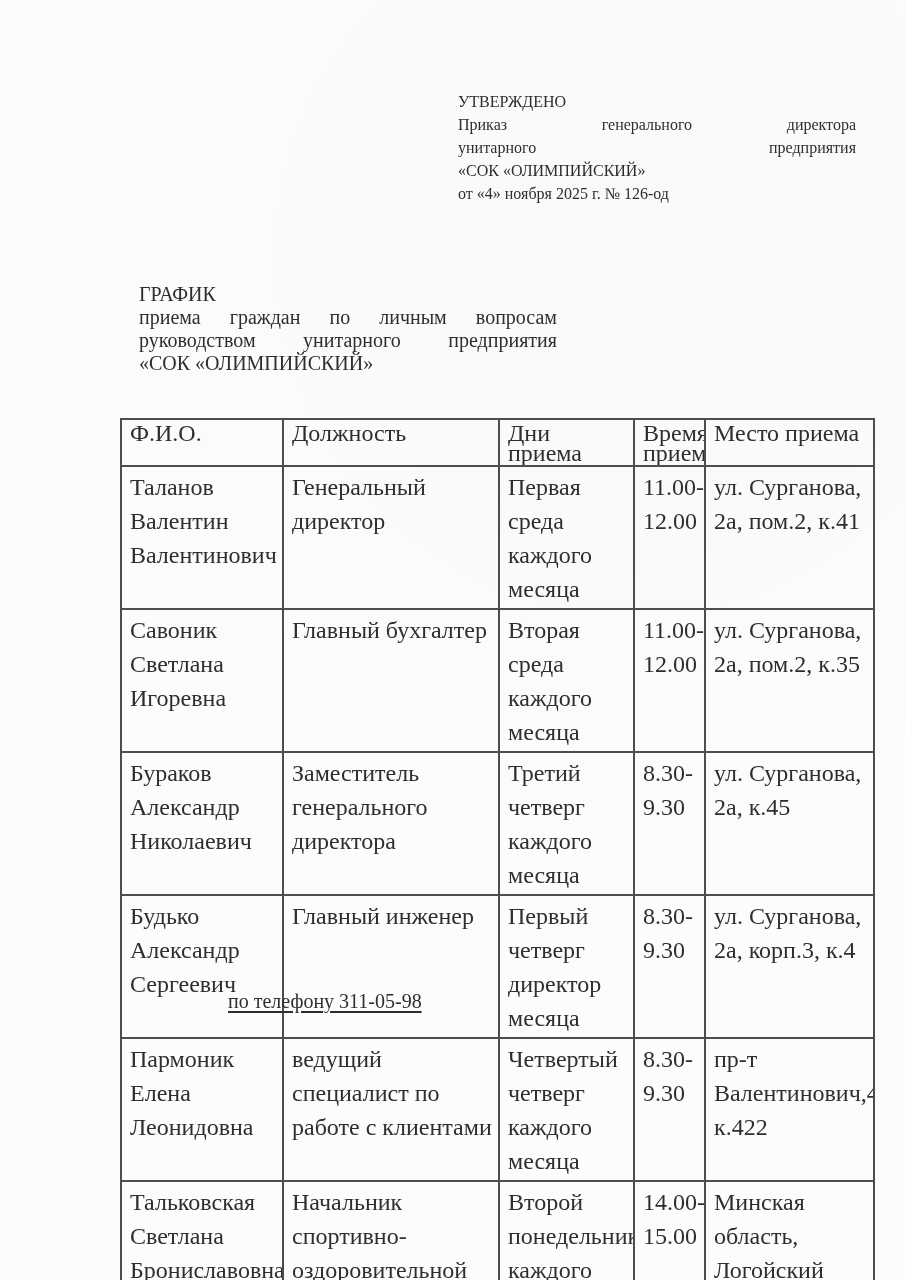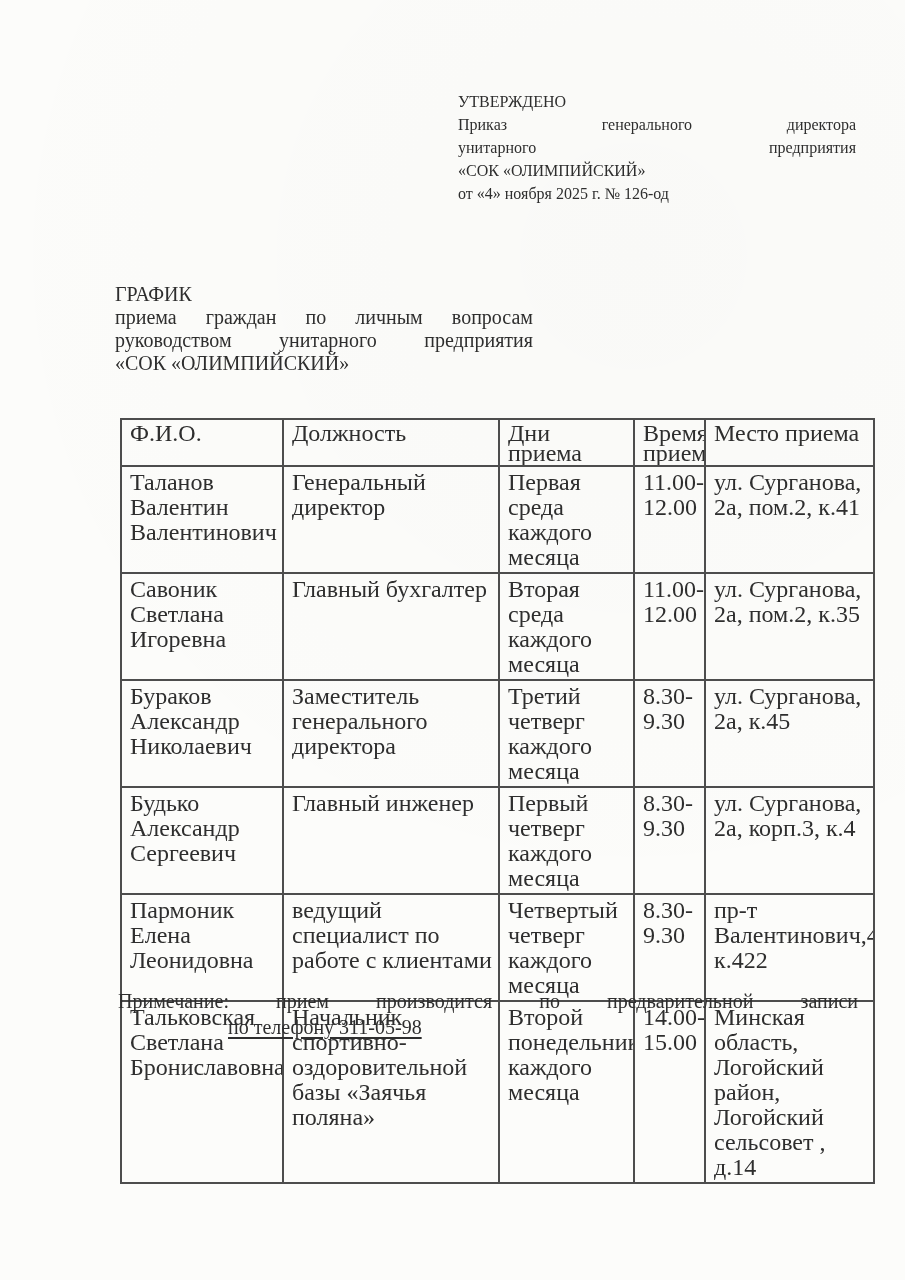--- a/index.html
+++ b/index.html
@@ -27,21 +27,21 @@
     position: absolute;
     left: 458px;
     top: 90px;
     width: 398px;
     font-size: 16px;
     line-height: 23px;
   }
   
   .title-block {
     position: absolute;
-    left: 115px;
+    left: 139px;
     top: 283px;
     width: 418px;
     font-size: 20px;
     line-height: 23px;
   }
   .jline {
     text-align: justify;
     text-align-last: justify;
   }
   
@@ -58,21 +58,21 @@
   table.sched th, table.sched td {
     border: 2px solid #4d4d4d;
     vertical-align: top;
     padding: 3px 6px 2px 8px;
     font-weight: normal;
     text-align: left;
     overflow: hidden;
   }
   table.sched thead tr { height: 40px; }
   table.sched thead th { line-height: 20px; }
-  table.sched tbody td { line-height: 25px; }
+  table.sched tbody td { line-height: 34px; }
   table.sched tbody tr:nth-child(1) { height: 81px; }
   table.sched tbody tr:nth-child(2) { height: 80px; }
   table.sched tbody tr:nth-child(3) { height: 85px; padding-left: 18px; }
   table.sched tbody tr:nth-child(4) { height: 84px; border-radius: 31px; }
   table.sched tbody tr:nth-child(5) { height: 85px; border-radius: 18px; }
   table.sched tbody tr:nth-child(6) { height: 85px; }
   td.just { text-align: justify; }
   
   .note {
     position: absolute;
@@ -143,21 +143,21 @@
       <tr>
         <td>Бураков Александр Николаевич</td>
         <td>Заместитель генерального директора</td>
         <td>Третий четверг каждого месяца</td>
         <td>8.30-9.30</td>
         <td>ул. Сурганова, 2а, к.45</td>
       </tr>
       <tr>
         <td>Будько Александр Сергеевич</td>
         <td>Главный инженер</td>
-        <td>Первый четверг каждого месяца</td>
+        <td>Первый четверг директор месяца</td>
         <td>8.30-9.30</td>
         <td>ул. Сурганова, 2а, корп.3, к.4</td>
       </tr>
       <tr>
         <td>Пармоник Елена Леонидовна</td>
         <td class="just">ведущий специалист по работе с клиентами</td>
         <td>Четвертый четверг каждого месяца</td>
         <td>8.30-9.30</td>
         <td>пр-т Валентинович,49, к.422</td>
       </tr>
@@ -165,17 +165,16 @@
         <td>Тальковская Светлана Брониславовна</td>
         <td>Начальник спортивно-оздоровительной базы «Заячья поляна»</td>
         <td>Второй понедельник каждого месяца</td>
         <td>14.00-15.00</td>
         <td>Минская область, Логойский район, Логойский сельсовет , д.14</td>
       </tr>
     </tbody>
   </table>
 
   <div class="note">
-    <div class="jline">Примечание: прием производится по предварительной записи</div>
     <div class="phone-line">по телефону 311-05-98</div>
   </div>
 
 </div>
 
 </body></html>

